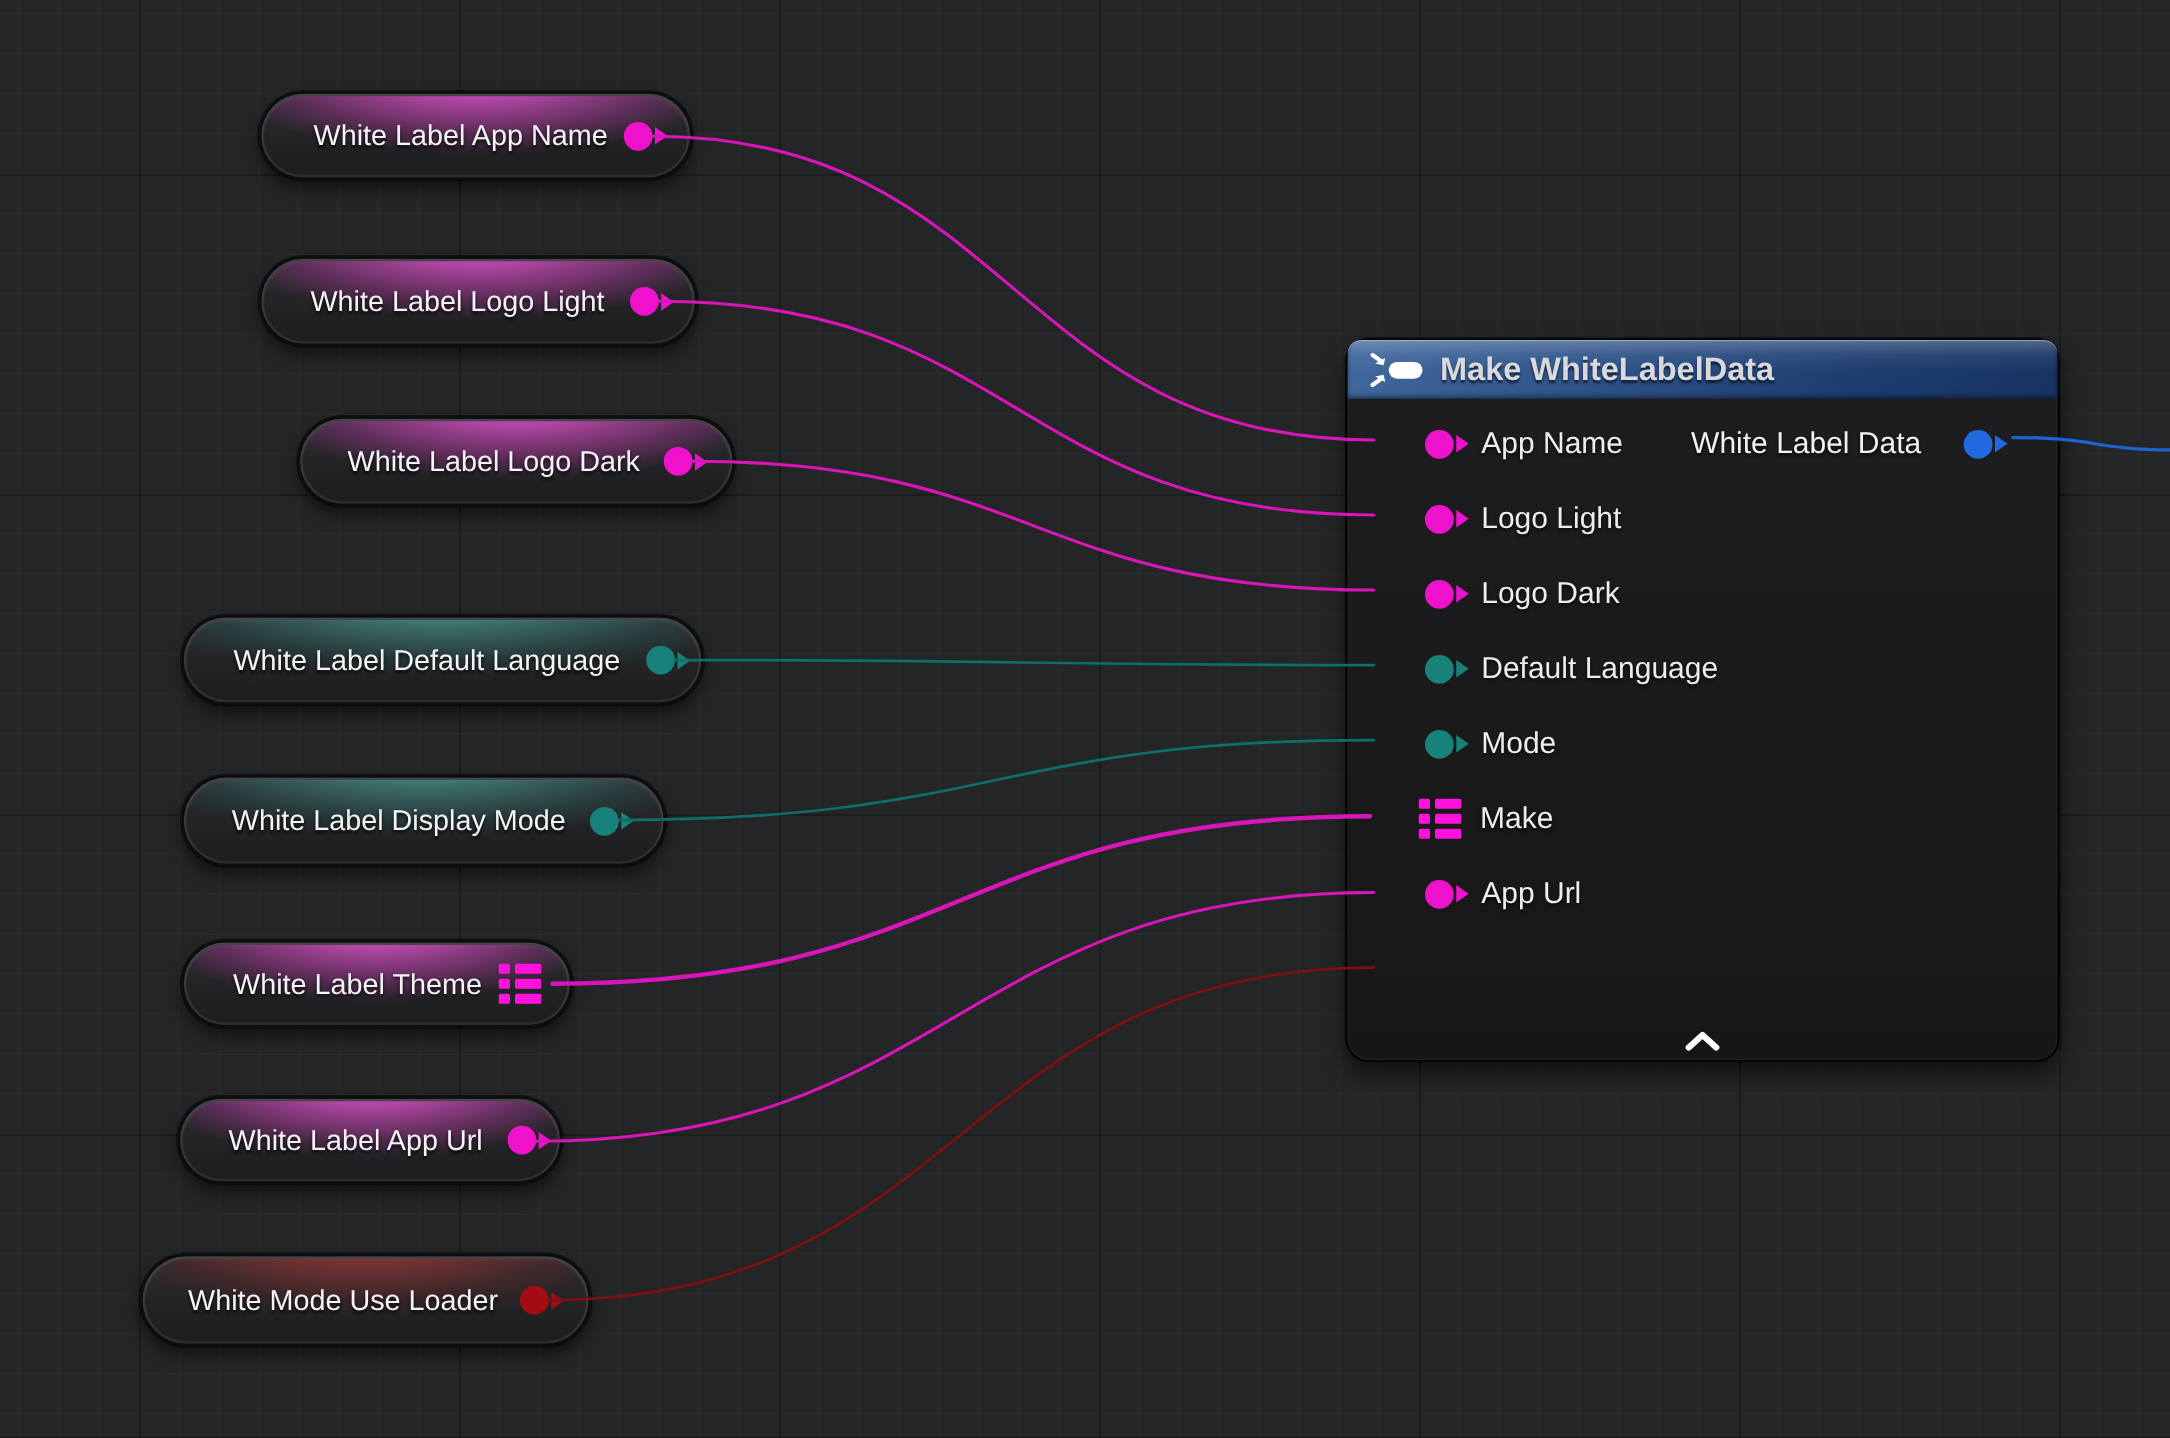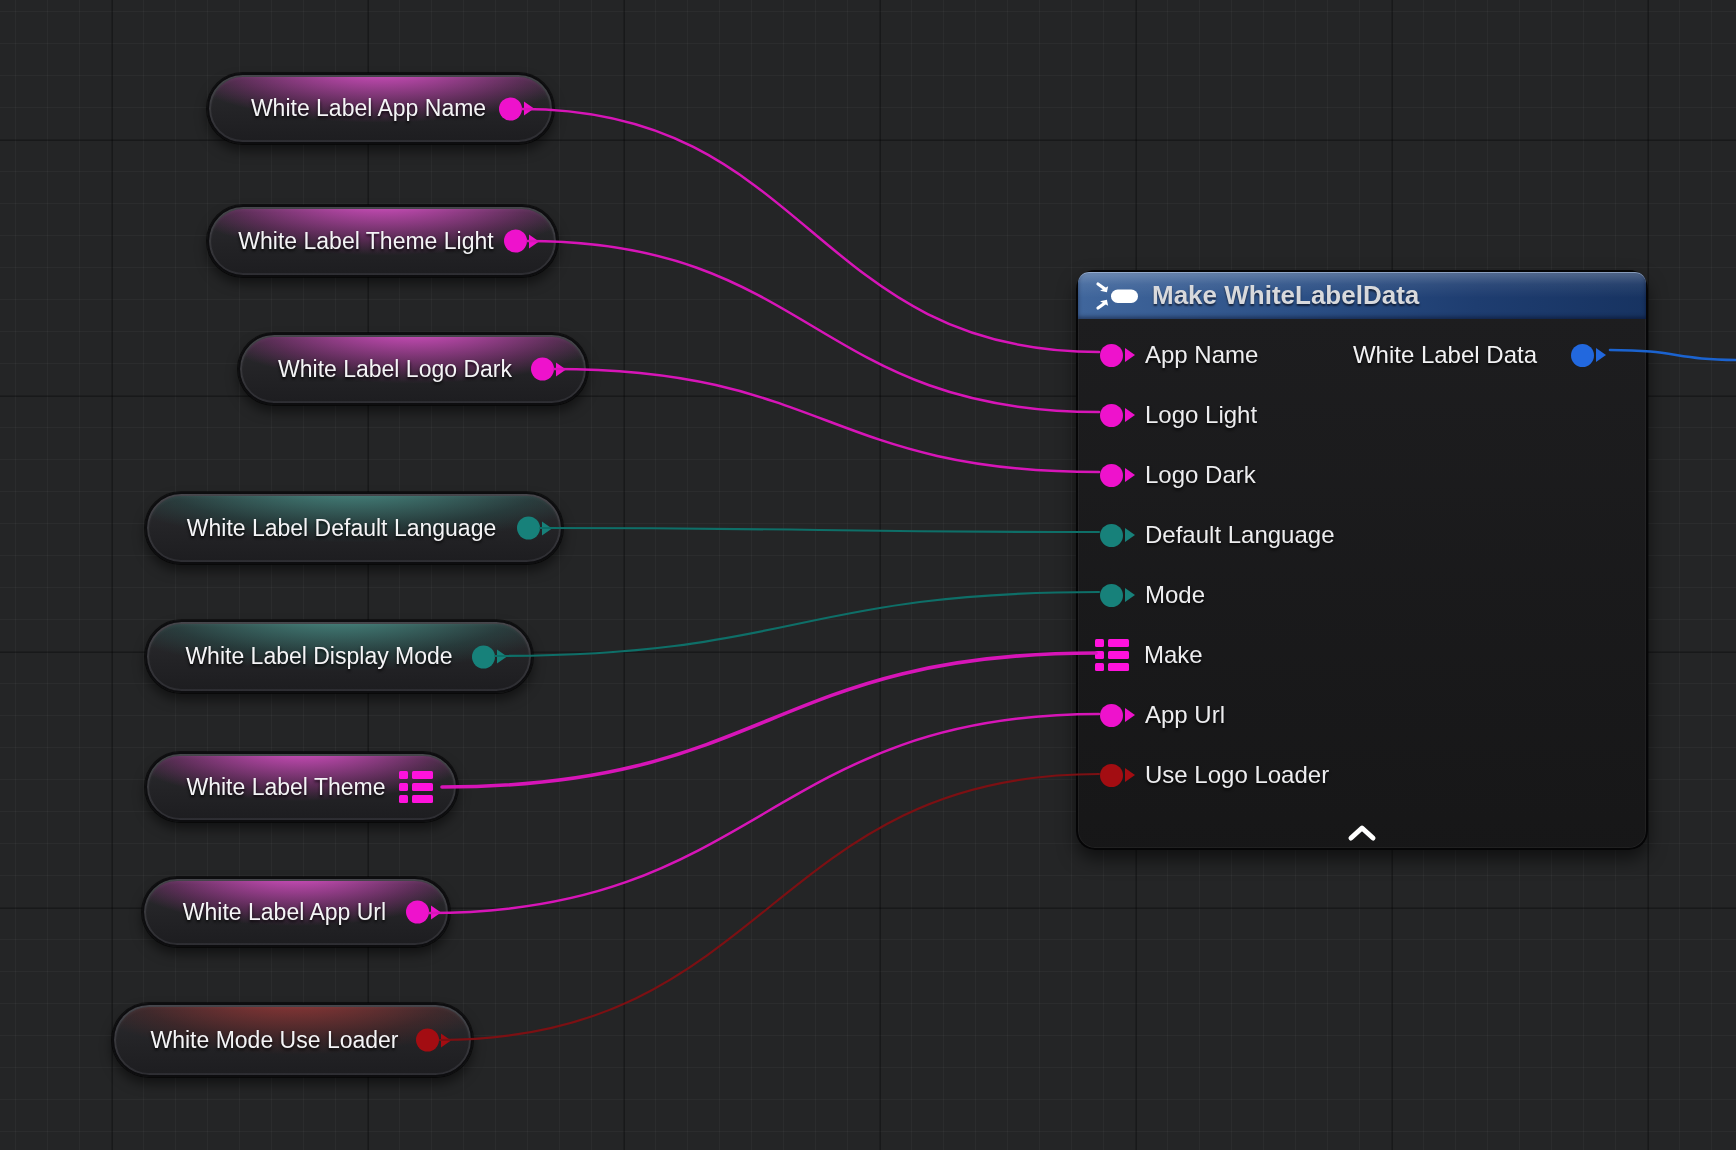--- a/index.html
+++ b/index.html
@@ -59,21 +59,21 @@
   }
   #make-header{
     position:relative;height:47px;border-radius:11px 11px 0 0;
     background:
       linear-gradient(180deg, rgba(255,255,255,.25) 0%, rgba(255,255,255,.07) 26%, rgba(255,255,255,0) 55%),
       linear-gradient(100deg, #41679d 0%, #2b4f85 40%, #1e3d70 70%, #173361 100%);
     box-shadow:inset 0 1px 0 rgba(185,205,235,.55), inset 0 -2px 4px rgba(0,0,20,.45);
     display:flex;align-items:center;gap:12px;padding-left:16px;
   }
   #make-title{font-size:26px;font-weight:bold;color:#d8d9dc;text-shadow:0 2px 2px rgba(0,0,10,.6);white-space:nowrap;}
-  #make-rows{position:relative;padding-top:6px;}
+  #make-rows{position:relative;padding-top:6px;padding-left:40px;}
   .mrow{position:relative;height:60px;display:flex;align-items:center;}
   .mrow .pin{position:static;margin-left:22px;}
   .mrow .struct-icon{margin-left:17px;}
   .mlabel{margin-left:10px;color:#ededef;font-size:24px;white-space:nowrap;text-shadow:0 2px 3px rgba(0,0,0,.8);}
   .mrow .struct-icon + .mlabel{margin-left:15px;}
   #output-pin-group{
     position:absolute;right:40px;top:0;height:60px;display:flex;align-items:center;gap:12px;
   }
   #output-label{color:#f1f1f3;font-size:24px;white-space:nowrap;text-shadow:0 2px 3px rgba(0,0,0,.8);}
   #collapse-btn{position:absolute;left:50%;transform:translateX(-50%);bottom:6px;width:30px;height:18px;cursor:pointer;}
@@ -89,21 +89,21 @@
 
   <div id="getters">
       <div class="getter t-magenta" style="left: 207px; top: 73px; width: 343px; height: 67px;">
         <div class="glabel" style="left: 36px; right: 60px;">White Label App Name</div>
         <div class="pin" style="left: 290px; top: 50%; transform: translateY(-50%);">
           <span class="dot" style="background:#ee12cc"></span>
           <span class="tri" style="border-left:10px solid #ee12cc"></span>
         </div>
       </div>
       <div class="getter t-magenta" style="left: 207px; top: 205px; width: 347px; height: 68px;">
-        <div class="glabel" style="left: 26px; right: 59px;">White Label Theme Light</div>
+        <div class="glabel" style="left: 26px; right: 59px;">White Label Logo Light</div>
         <div class="pin" style="left: 295px; top: 50%; transform: translateY(-50%);">
           <span class="dot" style="background:#ee12cc"></span>
           <span class="tri" style="border-left:10px solid #ee12cc"></span>
         </div>
       </div>
       <div class="getter t-magenta" style="left: 238px; top: 333px; width: 346px; height: 68px;">
         <div class="glabel" style="left: 26px; right: 62px;">White Label Logo Dark</div>
         <div class="pin" style="left: 291px; top: 50%; transform: translateY(-50%);">
           <span class="dot" style="background:#ee12cc"></span>
           <span class="tri" style="border-left:10px solid #ee12cc"></span>
@@ -215,27 +215,20 @@
           </div>
           <span class="mlabel">Make</span>
         </div>
         <div class="mrow">
           <div class="pin">
             <span class="dot" style="background:#ee12cc"></span>
             <span class="tri" style="border-left:10px solid #ee12cc"></span>
           </div>
           <span class="mlabel">App Url</span>
         </div>
-        <div class="mrow">
-          <div class="pin">
-            <span class="dot" style="background:#a30d12"></span>
-            <span class="tri" style="border-left:10px solid #a30d12"></span>
-          </div>
-          <span class="mlabel">Use Logo Loader</span>
-        </div>
       </div>
     <div id="collapse-btn">
       <svg width="30" height="18" viewBox="0 0 30 18">
         <polyline points="4,14 15,4 26,14" fill="none" stroke="#ffffff" stroke-width="5" stroke-linecap="round" stroke-linejoin="round"></polyline>
       </svg>
     </div>
   </div>
 
   <svg id="wires" width="1736" height="1150" viewBox="0 0 1736 1150">
       <path d="M 522 109 C 810.5 109, 810.5 352, 1099 352" fill="none" stroke="#d715b8" stroke-width="2.5" stroke-linecap="round"></path>

